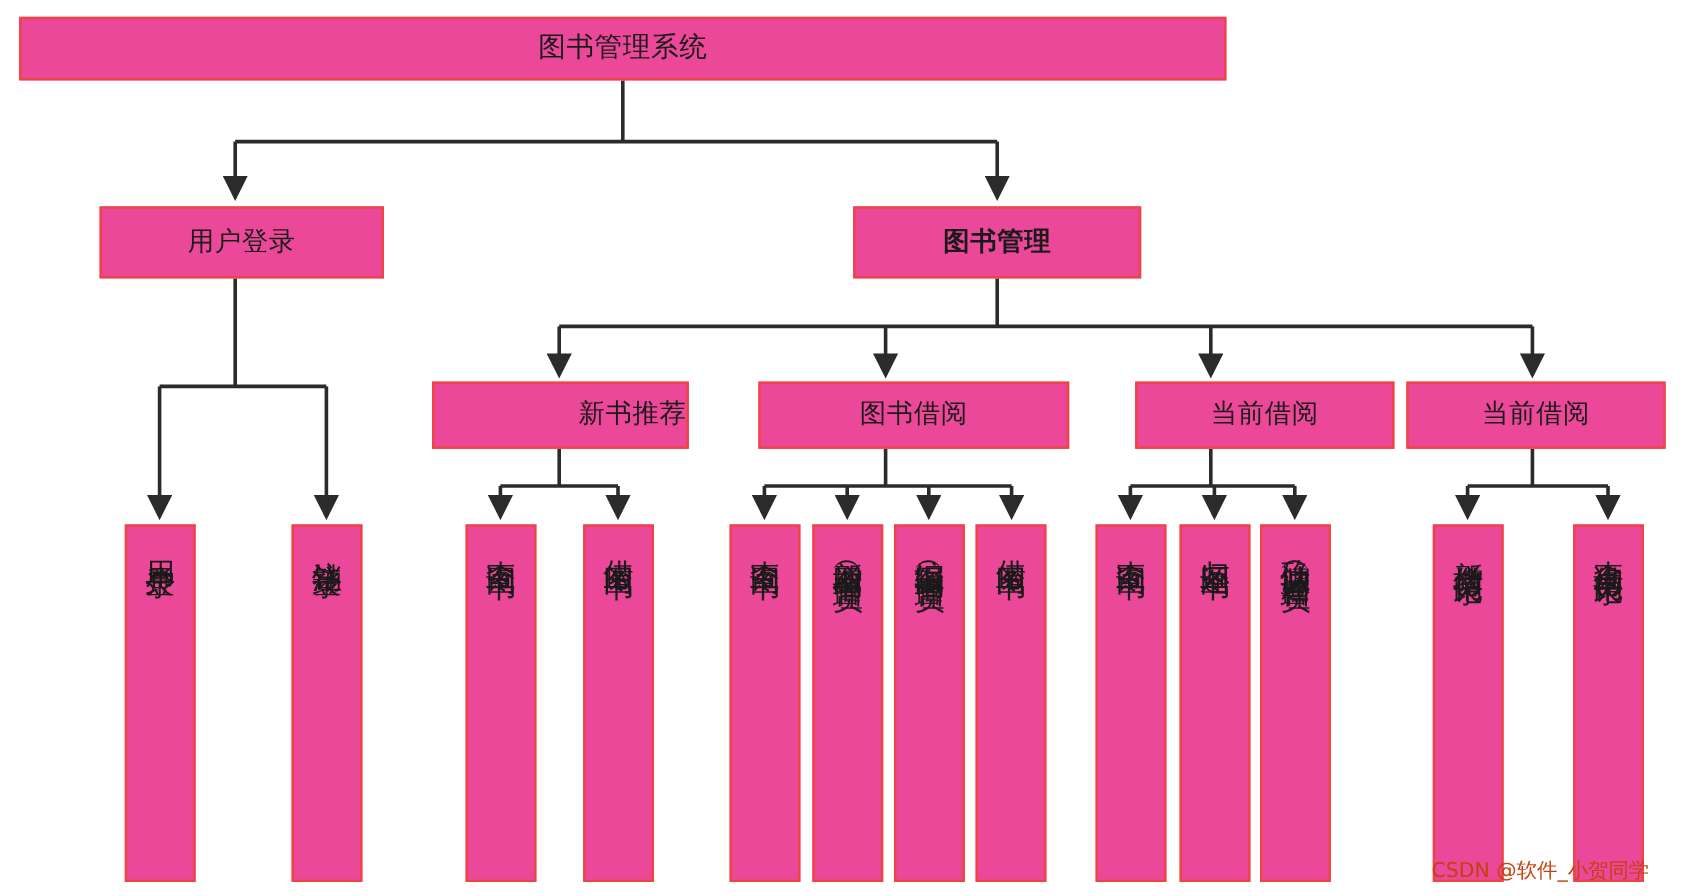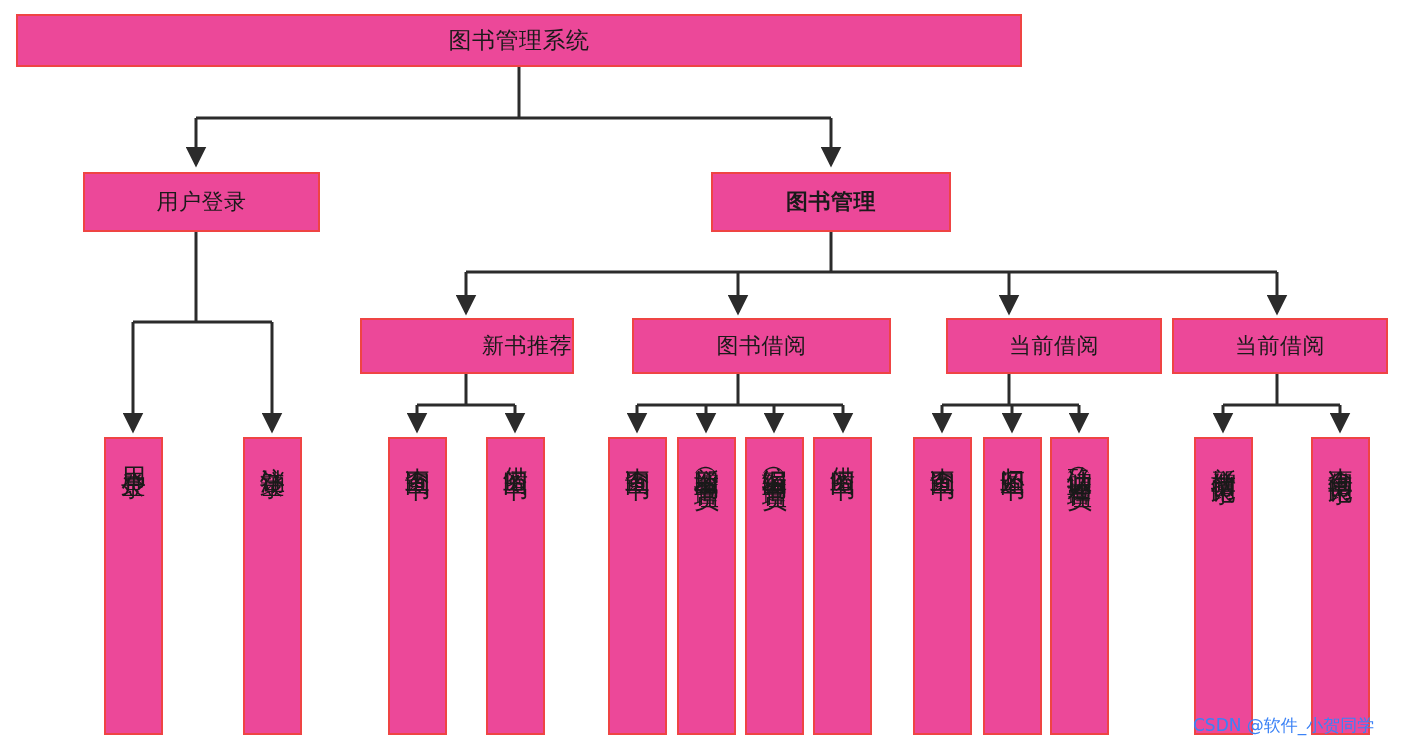--- a/index.html
+++ b/index.html
@@ -63,21 +63,21 @@
     font-size: 25px;
     line-height: 1.0;
     letter-spacing: 3px;
     text-align: start;
   }
   .watermark {
     position: absolute;
     left: 1193px;
     top: 714px;
     font-size: 17px;
-    color: #3b82f6;
+    color: #c2410c;
     white-space: nowrap;
     z-index: 5;
     font-family: "DejaVu Sans", "Liberation Sans", sans-serif;
   }
 </style>
 </head>
 <body>
 
 <div id="canvas">
 

